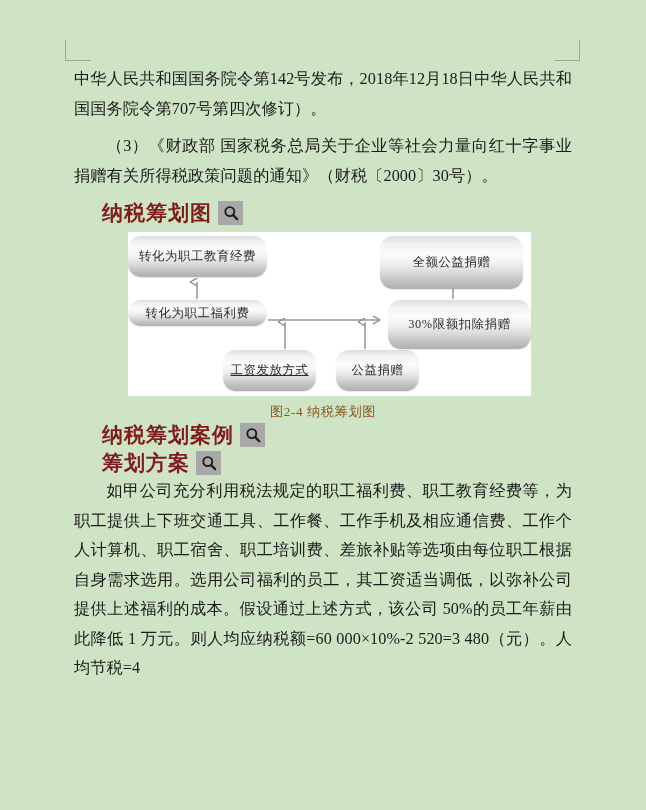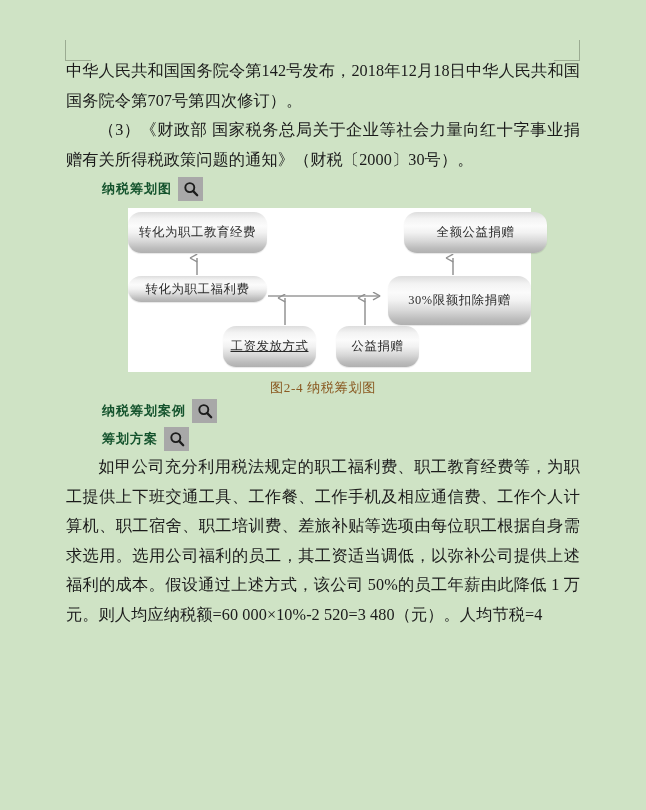--- a/index.html
+++ b/index.html
@@ -43,21 +43,21 @@
 
   
   .content {
     position: absolute;
     left: 66px;
     right: 66px;
     top: 57px;
   }
 
   p.body-text {
-    margin: 0;
+    margin: 8px;
     font-size: 16.2px;
     line-height: 29.5px;
     text-align: justify;
     text-justify: inter-ideograph;
     letter-spacing: 0.1px;
     color: #1b1b1b;
   }
   p.body-text.indent {
     text-indent: 2em;
   }
@@ -65,23 +65,23 @@
 
   
   .section-head {
     display: flex;
     align-items: center;
     margin: 0;
     padding-left: 36px;
     height: 28px;
   }
   .section-head .label {
-    color: #14532d;
+    color: #7f1d1d;
     font-weight: bold;
-    font-size: 13px;
+    font-size: 21px;
     letter-spacing: 1px;
     font-family: "Liberation Serif", "DejaVu Serif", serif;
     white-space: nowrap;
     text-align: right;
   }
   .magnifier-chip {
     width: 25px;
     height: 24px;
     margin-left: 6px;
     background: #a8a8a8;
@@ -121,21 +121,21 @@
         #f2f2f2 50%,
         #d9d9d9 70%,
         #bdbdbd 88%,
         #b0b0b0 100%);
     box-shadow: 0 1px 1px rgba(0,0,0,0.10);
   }
   .node.n-edu      { left: 0px;   top: 4px;   width: 139px; height: 41px; }
   .node.n-welfare  { left: 0px;   top: 68px;  width: 139px; height: 26px; }
   .node.n-wage     { left: 95px;  top: 118px; width: 93px;  height: 41px; text-decoration: underline; }
   .node.n-donate   { left: 208px; top: 118px; width: 83px;  height: 41px; }
-  .node.n-full     { left: 276px; top: 4px;   width: 143px; height: 41px; }
+  .node.n-full     { left: 252px; top: 4px;   width: 143px; height: 53px; }
   .node.n-limit    { left: 260px; top: 68px;  width: 143px; height: 49px; }
 
   .diagram svg.links {
     position: absolute;
     left: 0;
     top: 0;
     width: 403px;
     height: 164px;
     overflow: visible;
   }

